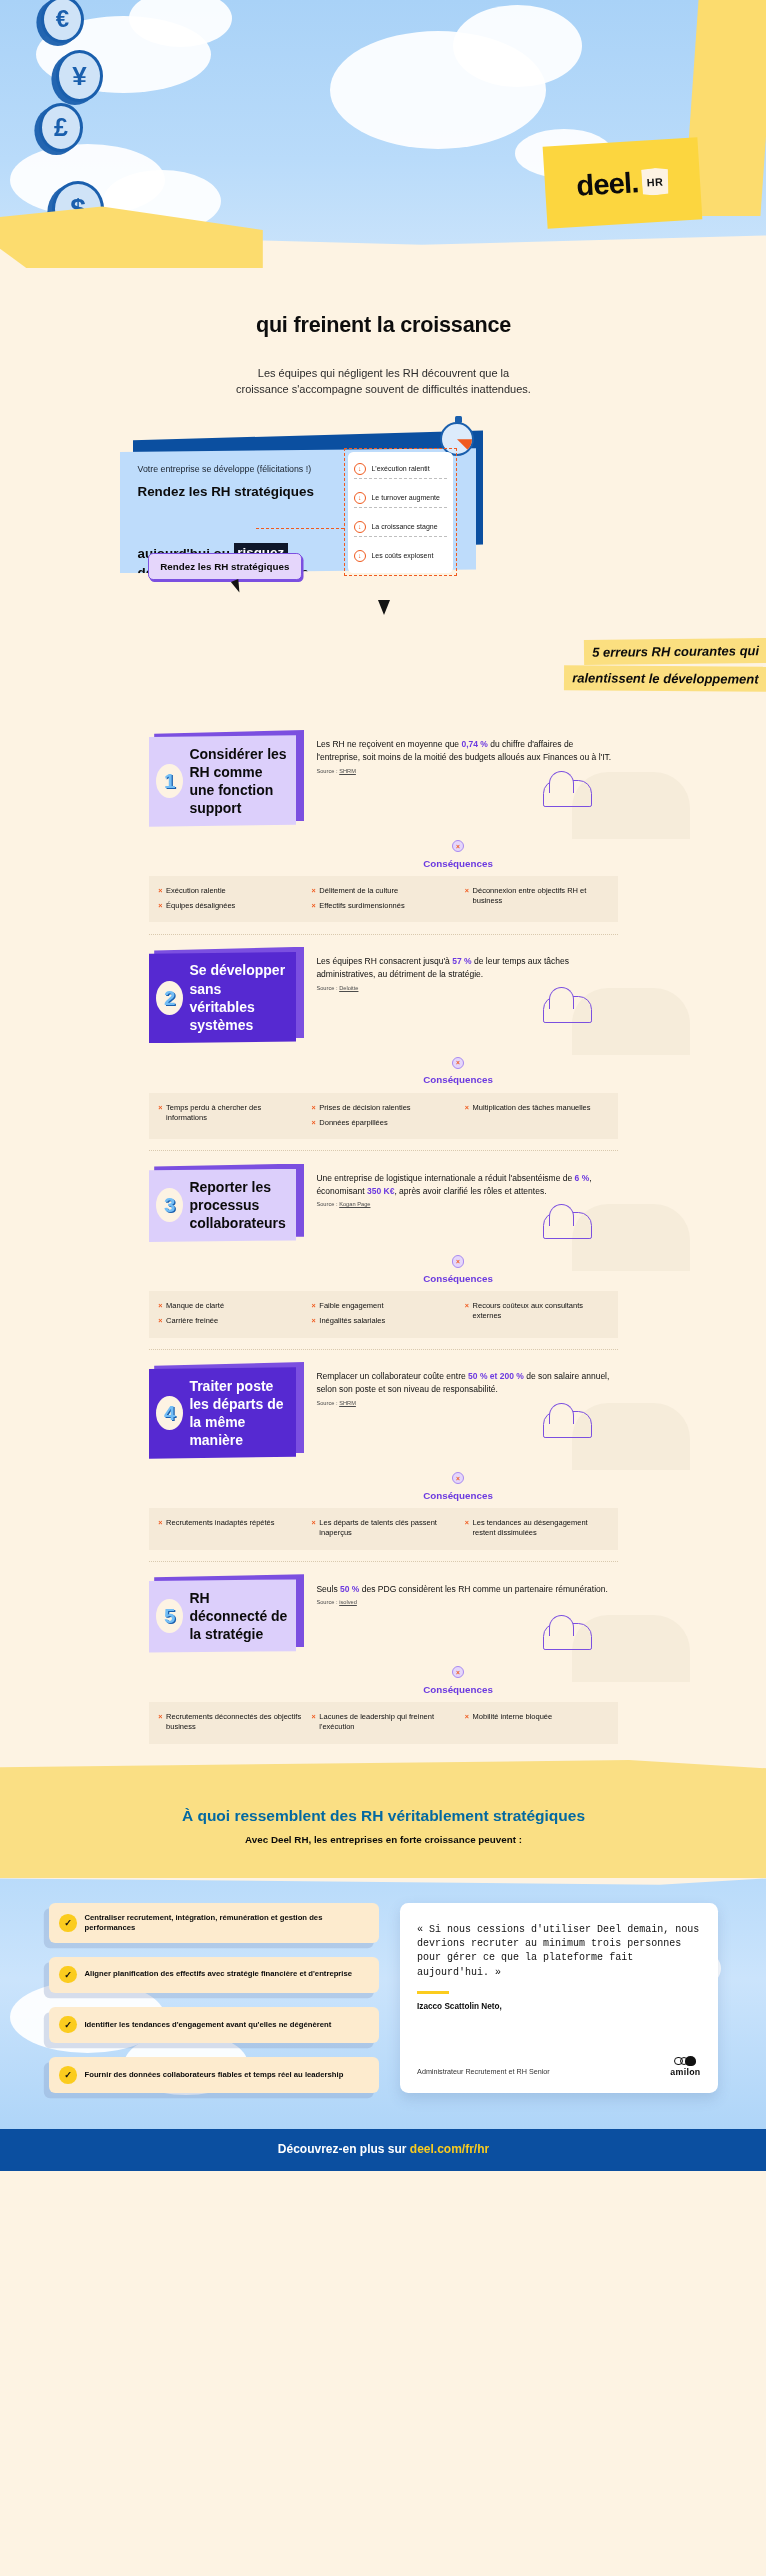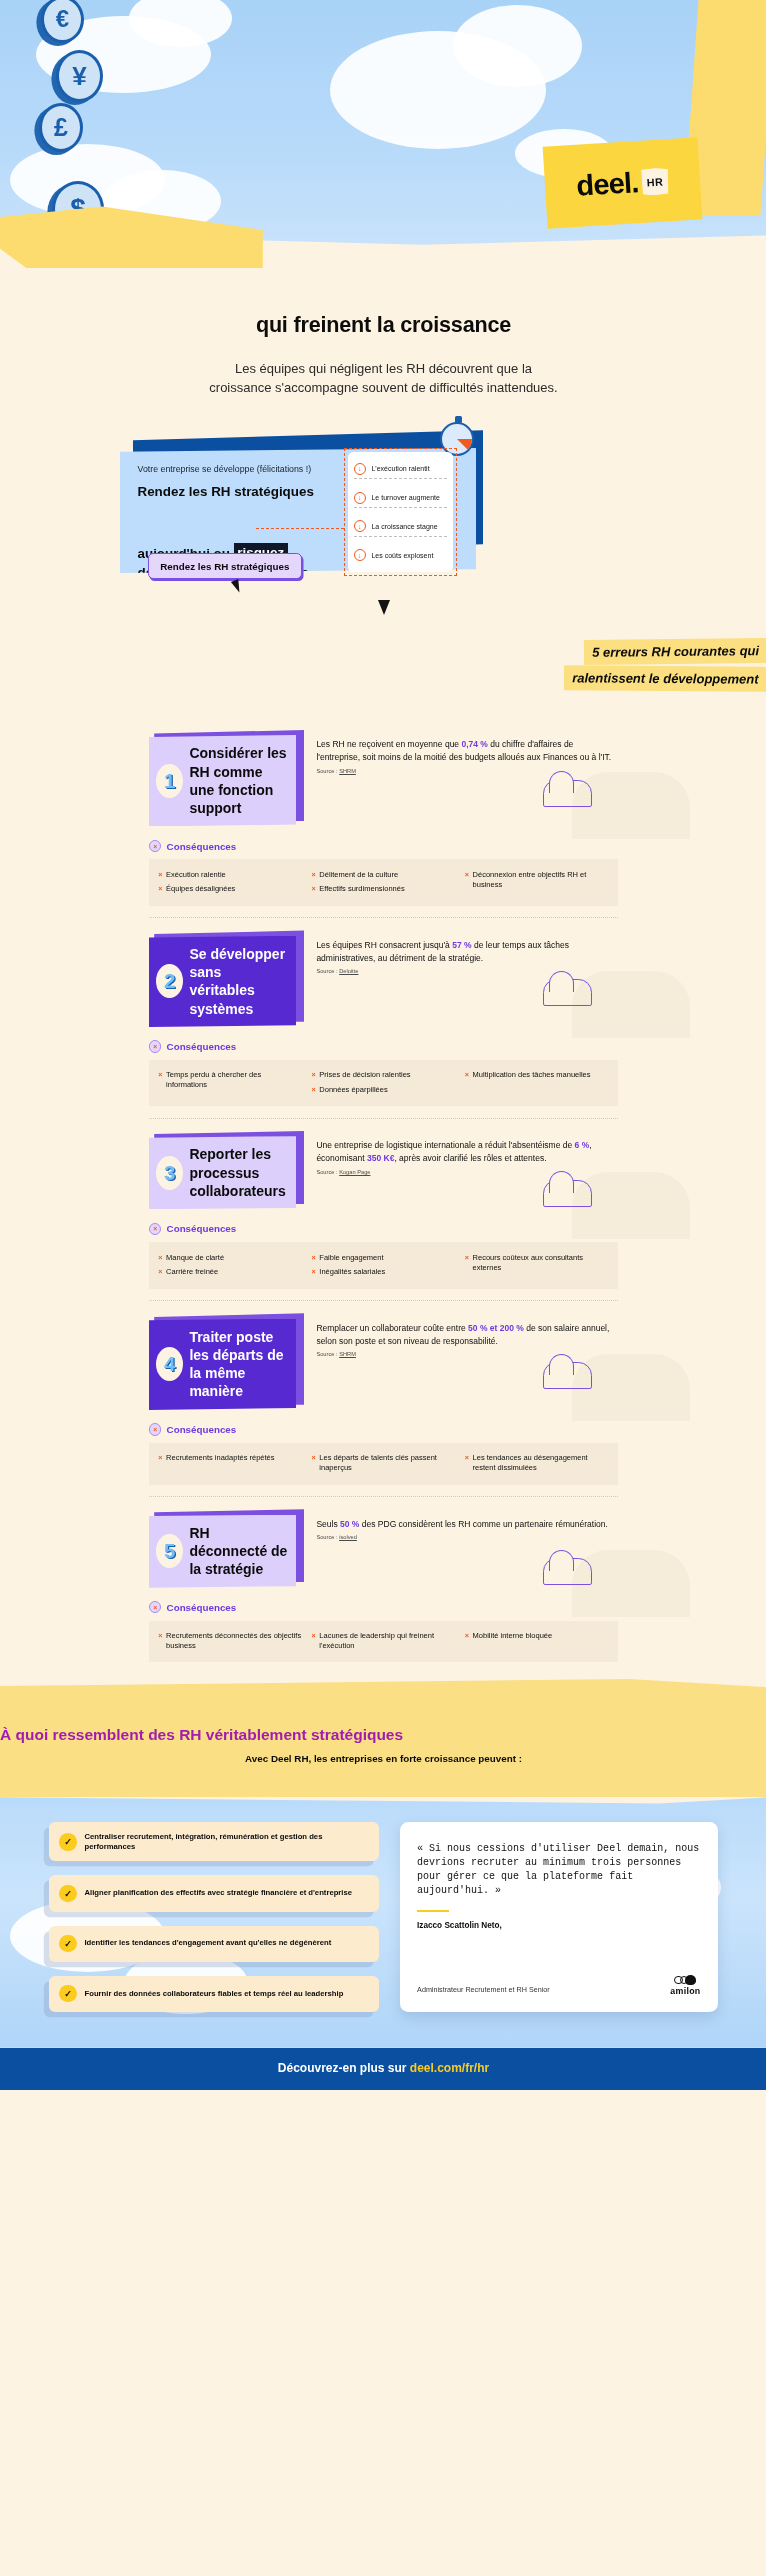--- a/index.html
+++ b/index.html
@@ -80,21 +80,21 @@
     clip-path: polygon(0 4%, 52% 0, 100% 7%, 96% 96%, 44% 100%, 2% 93%);
   }
 
   
   .intro { text-align: center; padding: 23px 77px 0 77px; }
   .headline {
     font-size: 21.6px; font-weight: 800; color: #0D0D0D;
     line-height: 1.22; letter-spacing: -0.2px;
   }
   .subhead {
-    margin-top: 22px; font-size: 13px; color: #2B2B2B; line-height: 1.45;
+    margin-top: 28px; font-size: 11px; color: #2B2B2B; line-height: 1.45;
   }
 
   
   .callout-wrap { position: relative; margin: 27px 0 0 0; height: 175px; }
   .callout-shadow {
     position: absolute; left: 133px; top: 5.2px; width: 350px; height: 124px;
     background: #0B4FA0;
     clip-path: polygon(0 8%, 100% 0, 100% 92%, 0 100%);
   }
   .callout-blue {
@@ -203,20 +203,21 @@
 
   .err-stat { flex: 1; padding: 3.1px 0 0 12.4px; }
   .err-stat-text { font-size: 8.5px; color: #0E0E0E; line-height: 1.52; }
   .stat-hl { color: #6C3AE0; font-weight: 700; }
   .err-source { margin-top: 3.6px; font-size: 5.7px; color: #4C4C4C; }
   .err-source u { text-decoration: underline; }
 
   .cons-head {
     display: flex; align-items: center; gap: 5.2px;
     margin: 13.4px 0 0 149px;
+    flex-direction: column;
   }
   .cons-ico {
     width: 12.4px; height: 12.4px; border-radius: 50%;
     background: #E5D6FB; border: 0.8px solid #A98AF0; color: #F05A1E;
     font-size: 6.7px; font-weight: 700;
     display: flex; align-items: center; justify-content: center;
   }
   .cons-label { font-size: 9.8px; font-weight: 700; color: #6C3AE0; }
 
   .cons-grid {
@@ -242,21 +243,21 @@
     background: #F6ECDA; border-radius: 36px 36px 0 0; z-index: -1;
   }
 
   
   .bottom { position: relative; margin-top: 5.2px; }
   .bottom-yellow {
     position: relative; background: #FADF84; padding: 47px 0 33px 0;
     clip-path: polygon(0 6%, 82% 0, 100% 7%, 100% 100%, 0 100%);
   }
   .bottom-title {
-    font-size: 15.5px; font-weight: 800; color: #a21caf;
+    text-align: center; font-size: 15.5px; font-weight: 800; color: #0369a1;
   }
   .bottom-sub {
     text-align: center; font-size: 9.8px; font-weight: 700;
     color: #0B0B0B; margin-top: 9.3px;
   }
   .bottom-blue {
     position: relative;
     background: linear-gradient(180deg, #B9DBFA 0%, #CBE4FC 40%, #AFD5F8 100%);
     padding: 25px 49px 36px 49px;
     clip-path: polygon(0 0, 86% 2.5%, 100% 0, 100% 100%, 0 100%);

